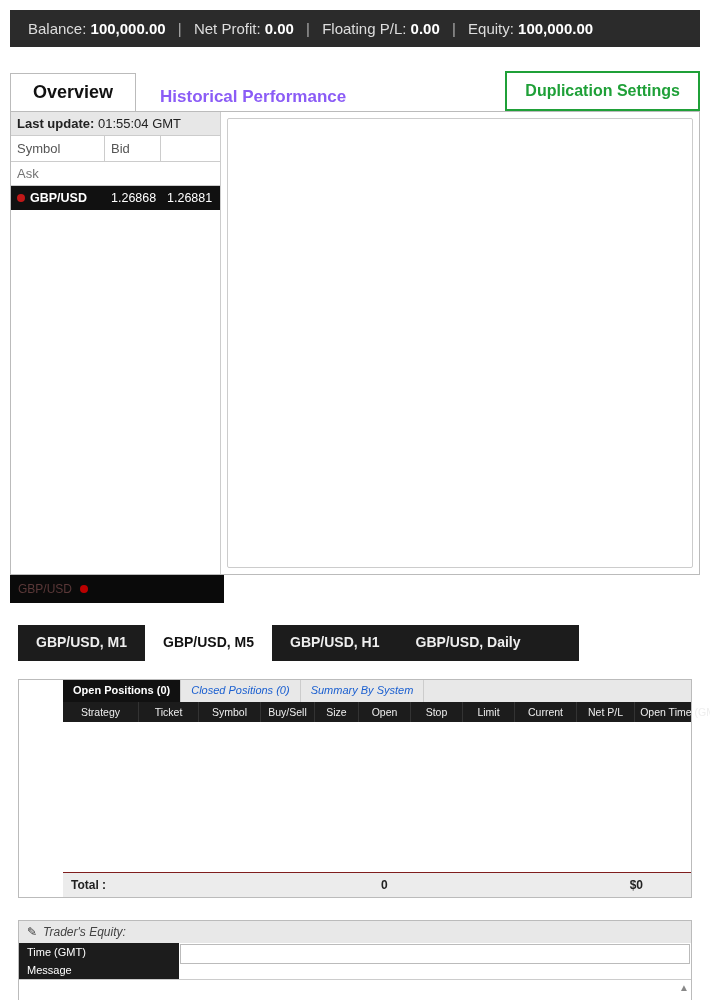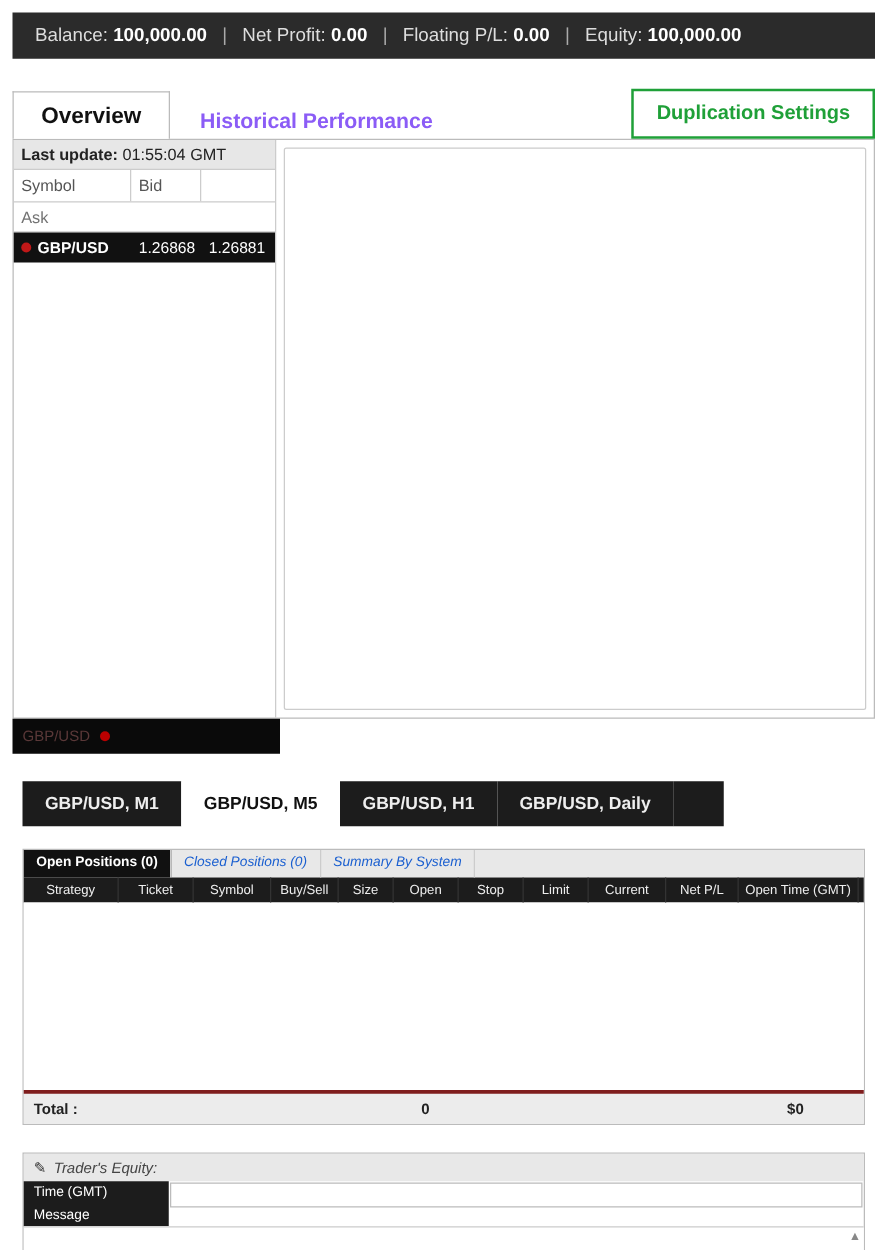--- a/index.html
+++ b/index.html
@@ -38,38 +38,38 @@
   .subbar { background: #0a0a0a; color: #a76a6a; height: 28px; margin: 0 10px 22px 10px; width: 214px; display:flex; align-items:center; padding:0 8px; gap:8px; font-size:12px; }
   .subbar .dot-red { background:#b00; }
 
   
   .tf-row { margin: 0 18px; height: 36px; display:flex; }
   .tf-tab { background:#1c1c1c; color:#eee; padding:9px 18px; font-size:14px; font-weight:700; cursor:pointer; }
   .tf-tab.active { background:#fff; color:#111; }
   .tf-pad { background:#1c1c1c; width:40px; }
 
   
-  .pos-wrap { border:1px solid #bbb; margin: 18px 18px 0 18px; }
+  .pos-wrap { border:1px solid #bbb; margin: 18px 18px 0 18px; padding-left: 44px; }
   .pos-tabs { background:#e8e8e8; display:flex; height:22px; }
   .ptab { font-size:11px; padding:4px 10px; border-right:1px solid #ccc; cursor:pointer; }
   .ptab.active { background:#111; color:#fff; font-weight:700; }
   .ptab.lnk { color:#1a5fd0;font-style:italic; }
   .colhead { background:#1c1c1c; color:#eee; display:grid; grid-template-columns: 76px 60px 62px 54px 44px 52px 52px 52px 62px 58px 96px; font-size:10.5px; }
   .colhead div { padding:4px 4px; border-right:1px solid #333; text-align:center; }
   .pos-body { height:150px; background:#fff; }
-  .pos-total { background:#ececec; border-top:3px solid #7f1d1d; display:grid; grid-template-columns: 310px 1fr 140px; font-size:12px; font-weight:700; padding:5px 8px; }
+  .pos-total { background:#ececec; border-top:1px solid #7f1d1d; display:grid; grid-template-columns: 310px 1fr 140px; font-size:12px; font-weight:700; padding:5px 8px; }
   .pos-total .c2 { text-align:left; }
   .pos-total .c3 { text-align:right; padding-right:40px; }
 
   
   .journal { border:1px solid #bbb; margin:22px 18px 12px 18px; position:relative; }
   .jtitle { background:#e8e8e8; padding:4px 8px; font-style:italic; color:#444; font-size:12px; display:flex; align-items:center; gap:6px; }
   .jtitle .pin { font-style:normal; color:#333; }
   .jrow { display:flex; }
-  .jlabels { width:116px; background:#1c1c1c; color:#fff; font-size:11px; }
+  .jlabels { width:160px; background:#1c1c1c; color:#fff; font-size:11px; }
   .jlabels div { padding:3px 8px; }
   .jinput { flex:1; border:1px solid #bbb; margin:1px; height:20px; background:#fff; }
   .jbody { height:105px; border-top:1px solid #ccc; background:#fff; position:relative; }
   .scroll-arrow { position:absolute; right:2px; font-size:10px; color:#888; }
   .sa-top { top:2px; }
   .sa-bot { bottom:2px; }
 </style>
 </head>
 <body>
 

